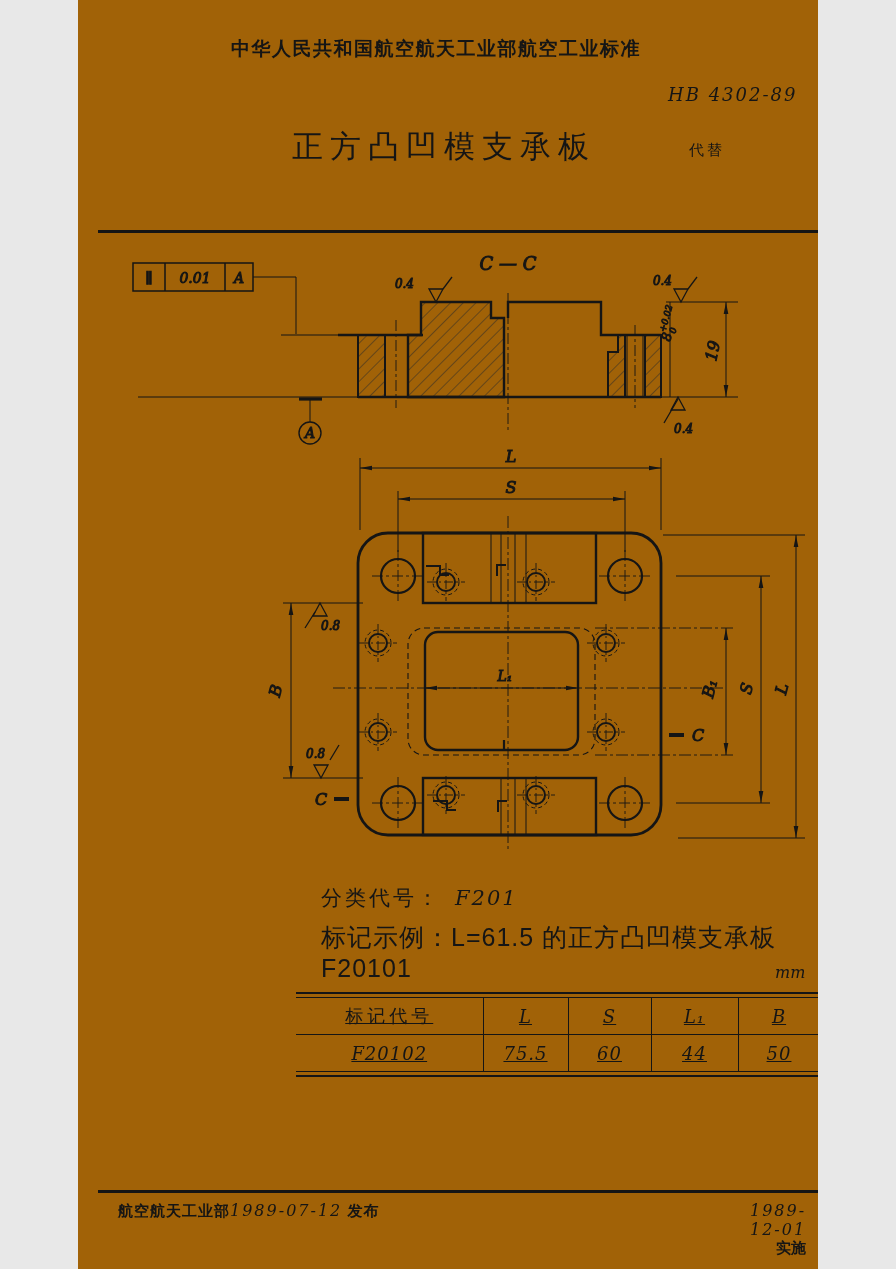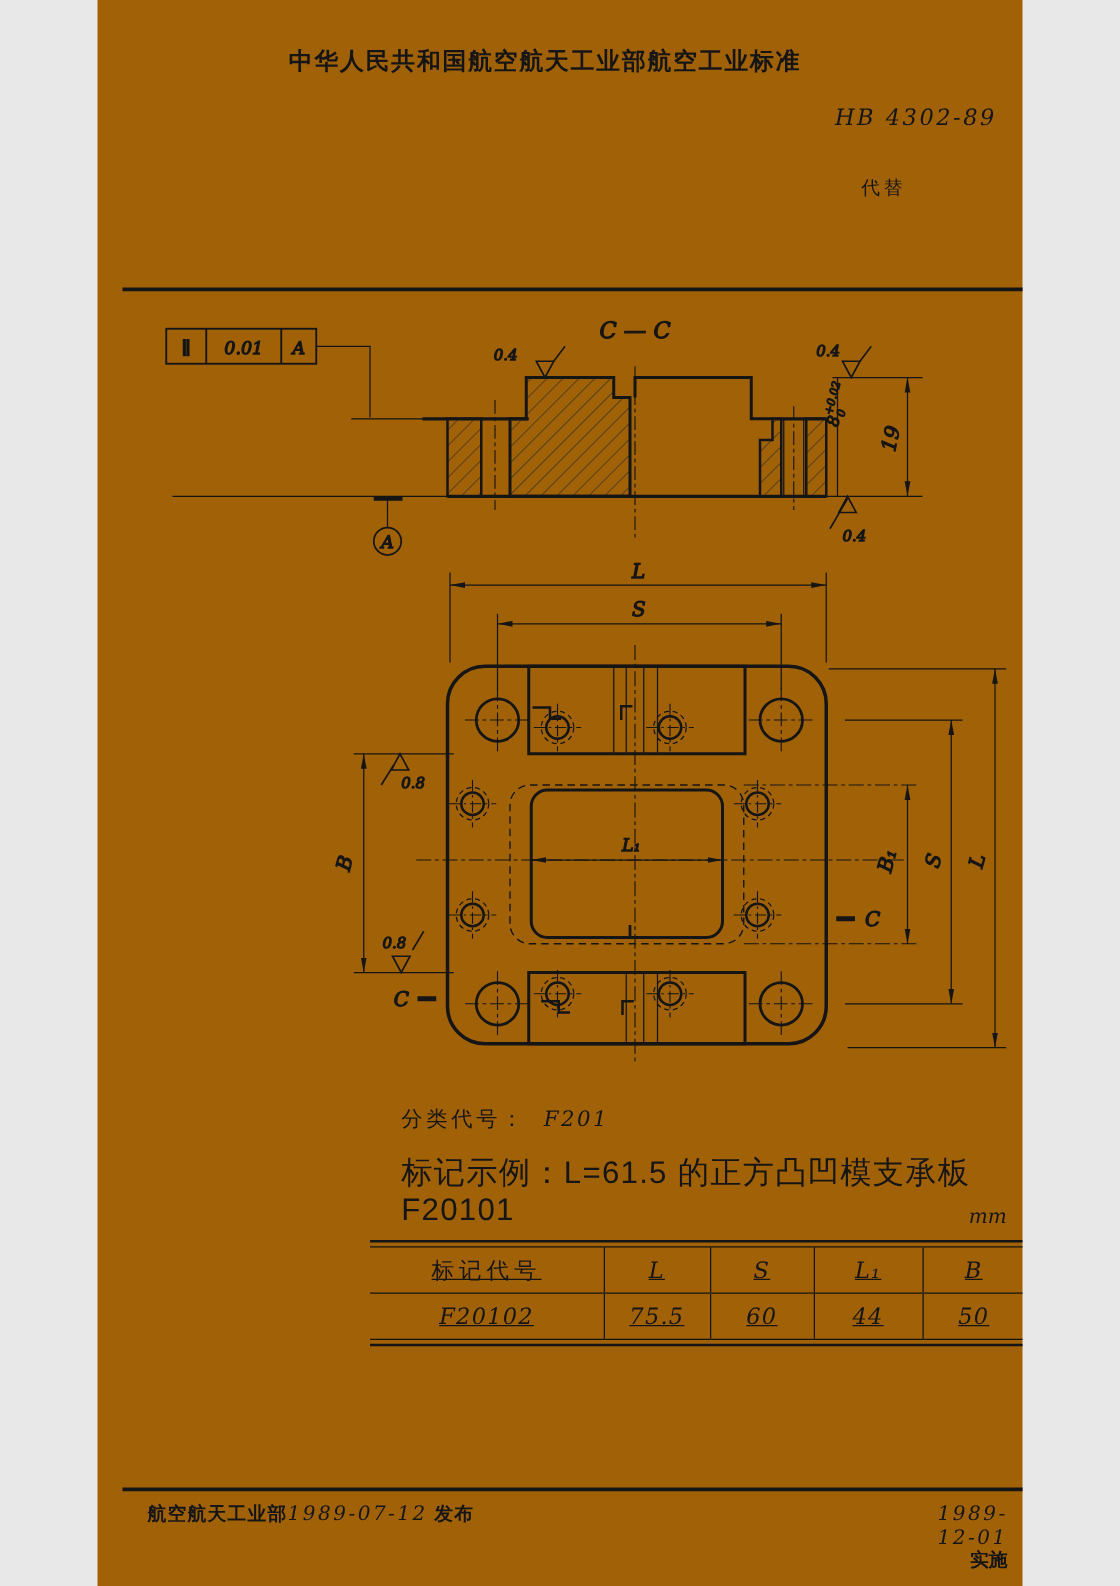--- a/index.html
+++ b/index.html
@@ -11,21 +11,21 @@
   .abs{position:absolute;}
   .hand{font-family:"DejaVu Serif",serif;font-style:italic;}
   .cjk{font-family:"Liberation Sans",sans-serif;}
   
   .std-name{left:153px;top:36px;font-size:19px;font-weight:bold;letter-spacing:1.5px;}
   .std-no{left:590px;top:84px;font-size:18px;letter-spacing:2px;}
   .doc-title{left:214px;top:126px;font-size:31px;letter-spacing:7px;font-weight:500;}
   .supersedes{left:611px;top:141px;font-size:15px;letter-spacing:3px;}
   .rule-top{left:20px;top:230px;width:856px;height:3px;background:#151515;}
   
-  .note1{left:243px;top:884px;font-size:17px;letter-spacing:3px;}
+  .note1{left:243px;top:884px;font-size:21px;letter-spacing:3px;}
   .note2{left:243px;top:921px;font-size:25px;letter-spacing:1px;}
   .note1 .code{font-family:"DejaVu Serif",serif;font-style:italic;letter-spacing:2px;margin-left:14px;}
   
   .unit-label{left:697px;top:963px;font-size:16px;}
   .tbl-wrap{left:218px;top:992px;width:602px;border-top:2.5px solid #151515;border-bottom:2.5px solid #151515;padding:3px 0;}
   table.spec{border-collapse:collapse;width:602px;border-top:1.2px solid #151515;border-bottom:1.2px solid #151515;table-layout:fixed;}
   table.spec th,table.spec td{padding:0;text-align:center;height:36px;vertical-align:middle;text-decoration:underline;}
   table.spec th:not(:first-child),table.spec td:not(:first-child){border-left:1.3px solid #151515;}
   table.spec thead th{border-bottom:1.3px solid #151515;font-weight:normal;}
   table.spec tbody tr:first-child td{border-bottom:1.3px solid #151515;}
@@ -44,20 +44,21 @@
   .t-rough{font-family:"DejaVu Serif",serif;font-style:italic;font-size:12px;}
   .t-frame{font-family:"DejaVu Serif",serif;font-style:italic;font-size:14px;}
 </style>
 </head>
 <body>
 
 <div id="page">
 
   <div class="abs std-name cjk">中华人民共和国航空航天工业部航空工业标准</div>
   <div class="abs std-no hand">HB 4302-89</div>
+  <div class="abs doc-title cjk">正方凸凹模支承板</div>
   <div class="abs supersedes cjk">代替</div>
   <div class="abs rule-top"></div>
 
   <svg class="abs" style="left:0;top:240px;" width="896" height="650" viewBox="0 240 896 650">
     <defs>
       <pattern id="hatch" patternUnits="userSpaceOnUse" width="9" height="9" patternTransform="rotate(45)">
         <line x1="0" y1="0" x2="0" y2="9" stroke="#2a2a2a" stroke-width="1"></line>
       </pattern>
       <marker id="arr" viewBox="0 0 12 6" refX="12" refY="3" markerWidth="12" markerHeight="6" orient="auto-start-reverse">
         <path d="M12,3 L0,0.7 L0,5.3 Z" fill="#151515"></path>

